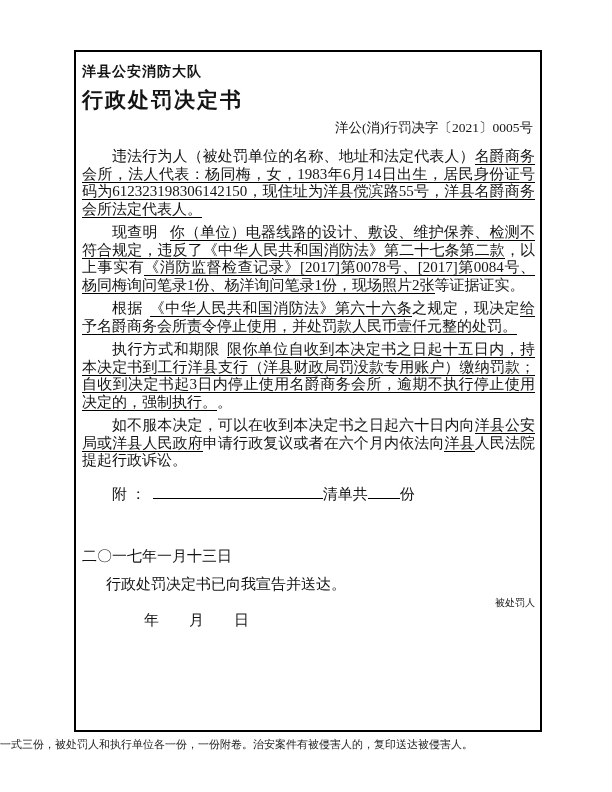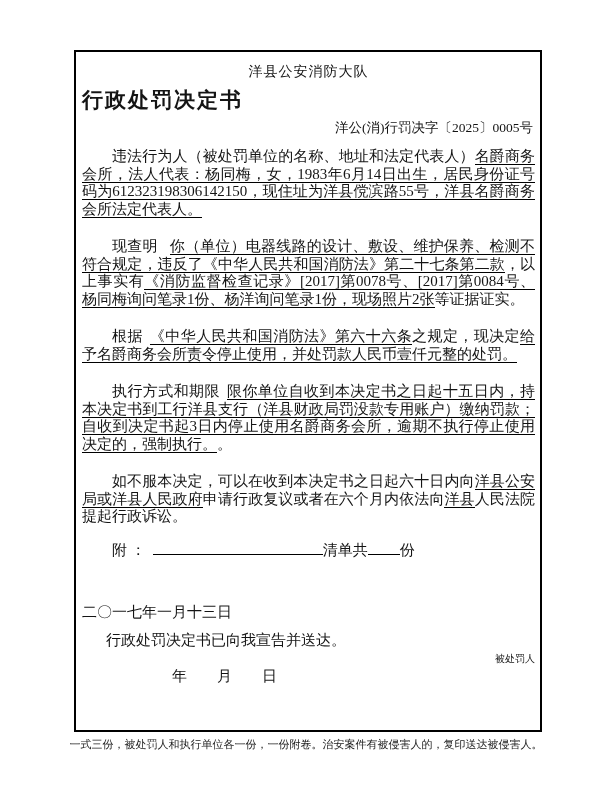--- a/index.html
+++ b/index.html
@@ -20,23 +20,23 @@
     position: absolute;
     left: 74px;
     top: 50px;
     width: 468px;
     height: 682px;
     border: 2px solid #000;
     box-sizing: border-box;
     padding: 8px 5px 0 6px;
   }
   .org {
-    text-align: center;
+    text-align: left;
     font-size: 14px;
-    font-weight: normal;
+    font-weight: bold;
     letter-spacing: 1px;
     margin-top: 3px;
   }
   .title {
     text-align: left;
     font-size: 21px;
     font-weight: bold;
     letter-spacing: 2px;
     margin-top: 5px;
   }
@@ -46,21 +46,21 @@
     margin: 5px 2px 11px 0;
   }
   .para {
     font-size: 15px;
     line-height: 17.5px;
     text-align: justify;
     word-break: break-all;
     text-indent: 2em;
     margin: 0;
   }
-  .para + .para { margin-top: 20px; }
+  .para + .para { margin-top: 6px; }
   .fill {
     border-bottom: 1px solid #000;
   }
   .gap  { padding-right: 7px; }
   .gap2 { padding-right: 12px; }
   .attach {
     font-size: 15px;
     line-height: 17.5px;
     margin-top: 15px;
     text-indent: 2em;
@@ -85,41 +85,40 @@
     text-indent: 1.6em;
   }
   .punished {
     font-size: 10px;
     margin-top: 2px;
     text-align: right;
   }
   .ymd {
     font-size: 15px;
     margin-top: 1px;
-    margin-left: 90px;
+    margin-left: 62px;
   }
   .footnote {
     position: absolute;
     left: 0;
     top: 737px;
     width: 612px;
-    text-align: center;
     font-size: 11px;
     color: #222;
   }
 </style>
 </head>
 <body>
 
 <div class="page">
   <div class="frame">
 
     <div class="org">洋县公安消防大队</div>
     <div class="title">行政处罚决定书</div>
-    <div class="docnum">洋公(消)行罚决字〔2025〕0005号</div>
+    <div class="docnum">洋公(消)行罚决字〔2021〕0005号</div>
 
     <p class="para"><span>违法行为人（被处罚单位的名称、地址和法定代表人）</span><span class="fill">名爵商务会所，法人代表：杨同梅，女，1983年6月14日出生，居民身份证号码为612323198306142150，现住址为洋县傥滨路55号，洋县名爵商务会所法定代表人。</span></p>
 
     <p class="para"><span class="gap2">现查明</span><span class="fill">你（单位）电器线路的设计、敷设、维护保养、检测不符合规定，违反了《中华人民共和国消防法》第二十七条第二款</span><span>，以上事实有</span><span class="fill">《消防监督检查记录》[2017]第0078号、[2017]第0084号、杨同梅询问笔录1份、杨洋询问笔录1份，现场照片2张</span><span class="gap">等证据证实。</span></p>
 
     <p class="para"><span class="gap">根据</span><span class="fill">《中华人民共和国消防法》第六十六条</span><span>之规定，现决定</span><span class="fill">给予名爵商务会所责令停止使用，并处罚款人民币壹仟元整的处罚。</span></p>
 
     <p class="para"><span class="gap">执行方式和期限</span><span class="fill">限你单位自收到本决定书之日起十五日内，持本决定书到工行洋县支行（洋县财政局罚没款专用账户）缴纳罚款；自收到决定书起3日内停止使用名爵商务会所，逾期不执行停止使用决定的，强制执行。</span><span>。</span></p>
 
 

